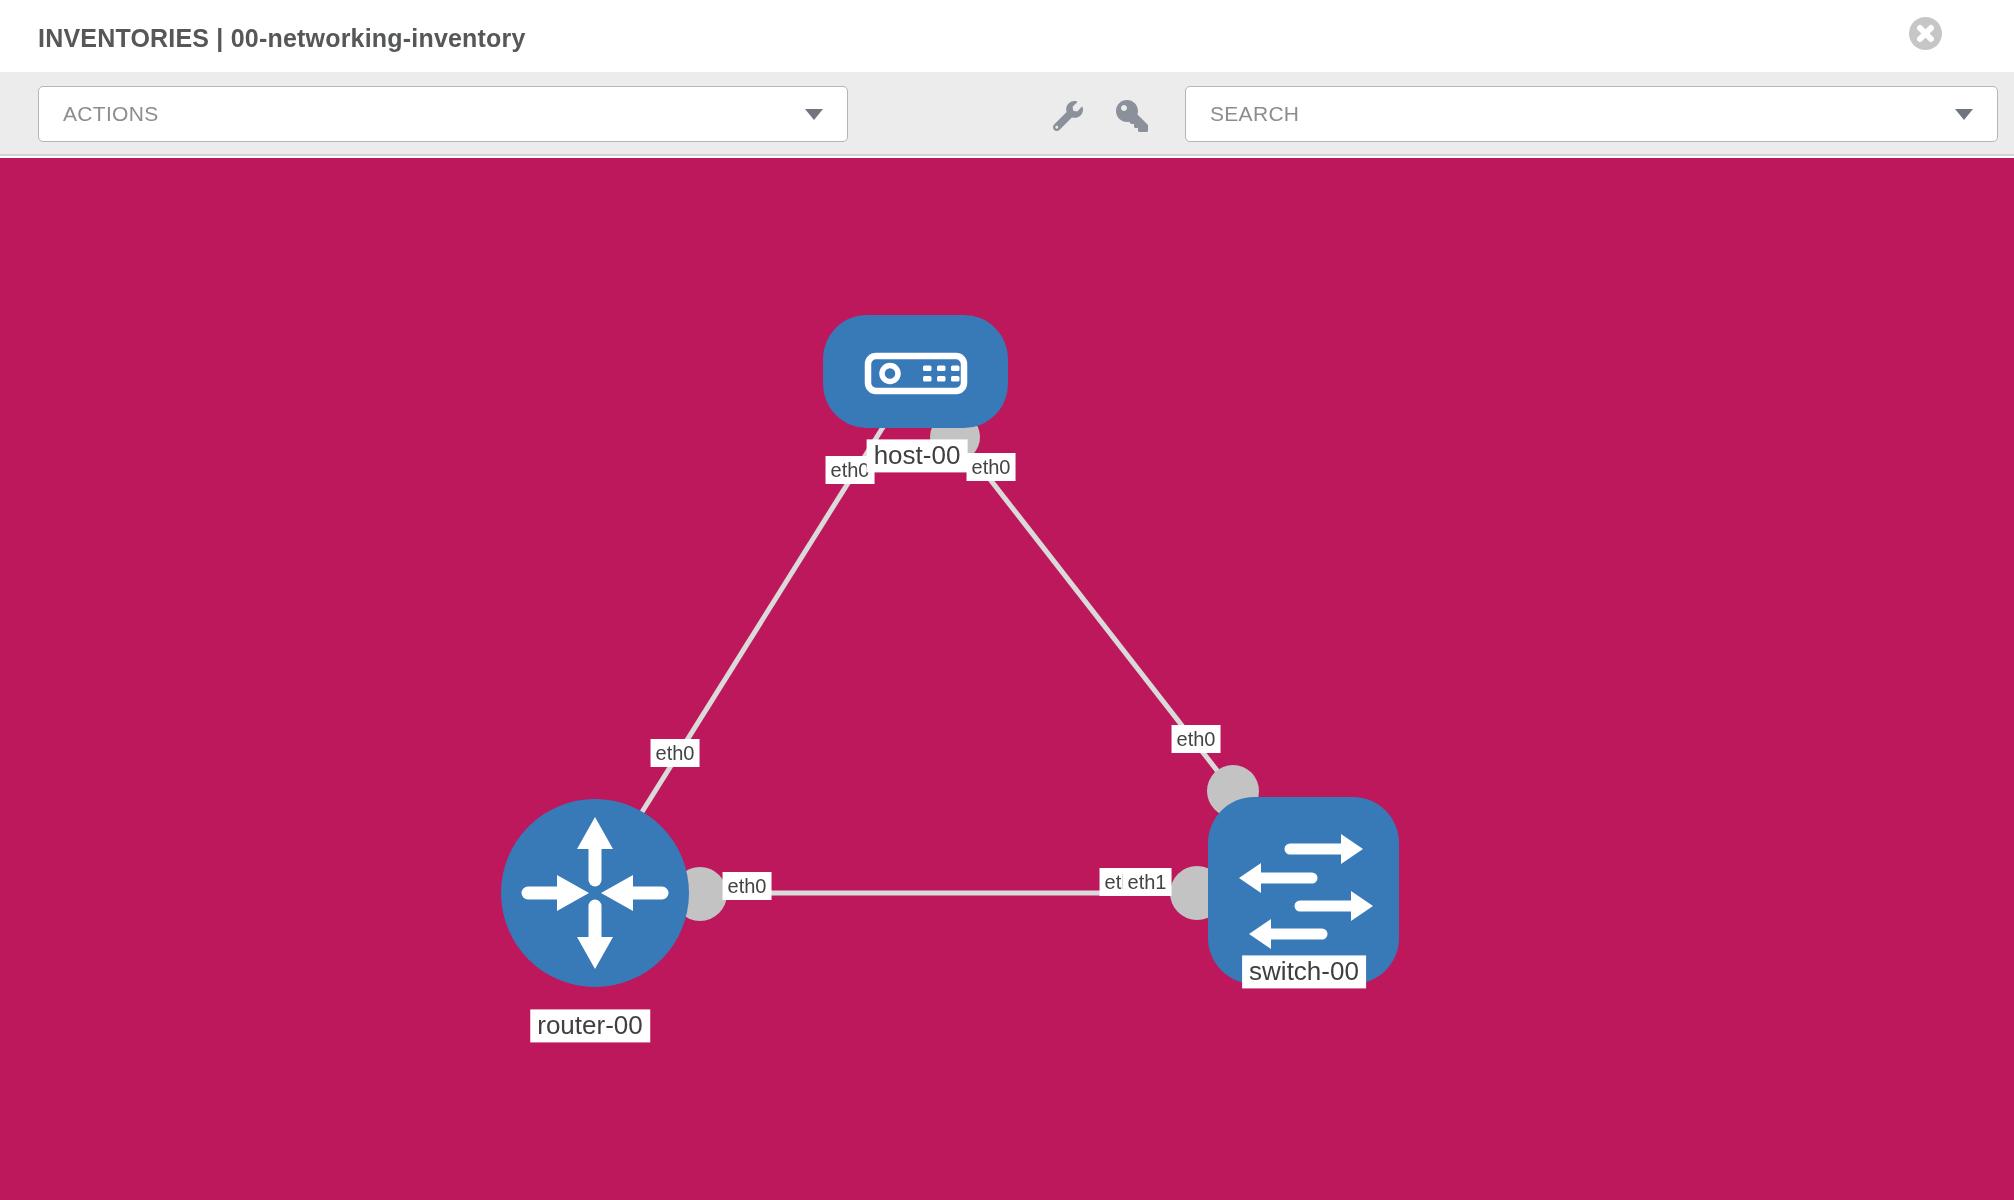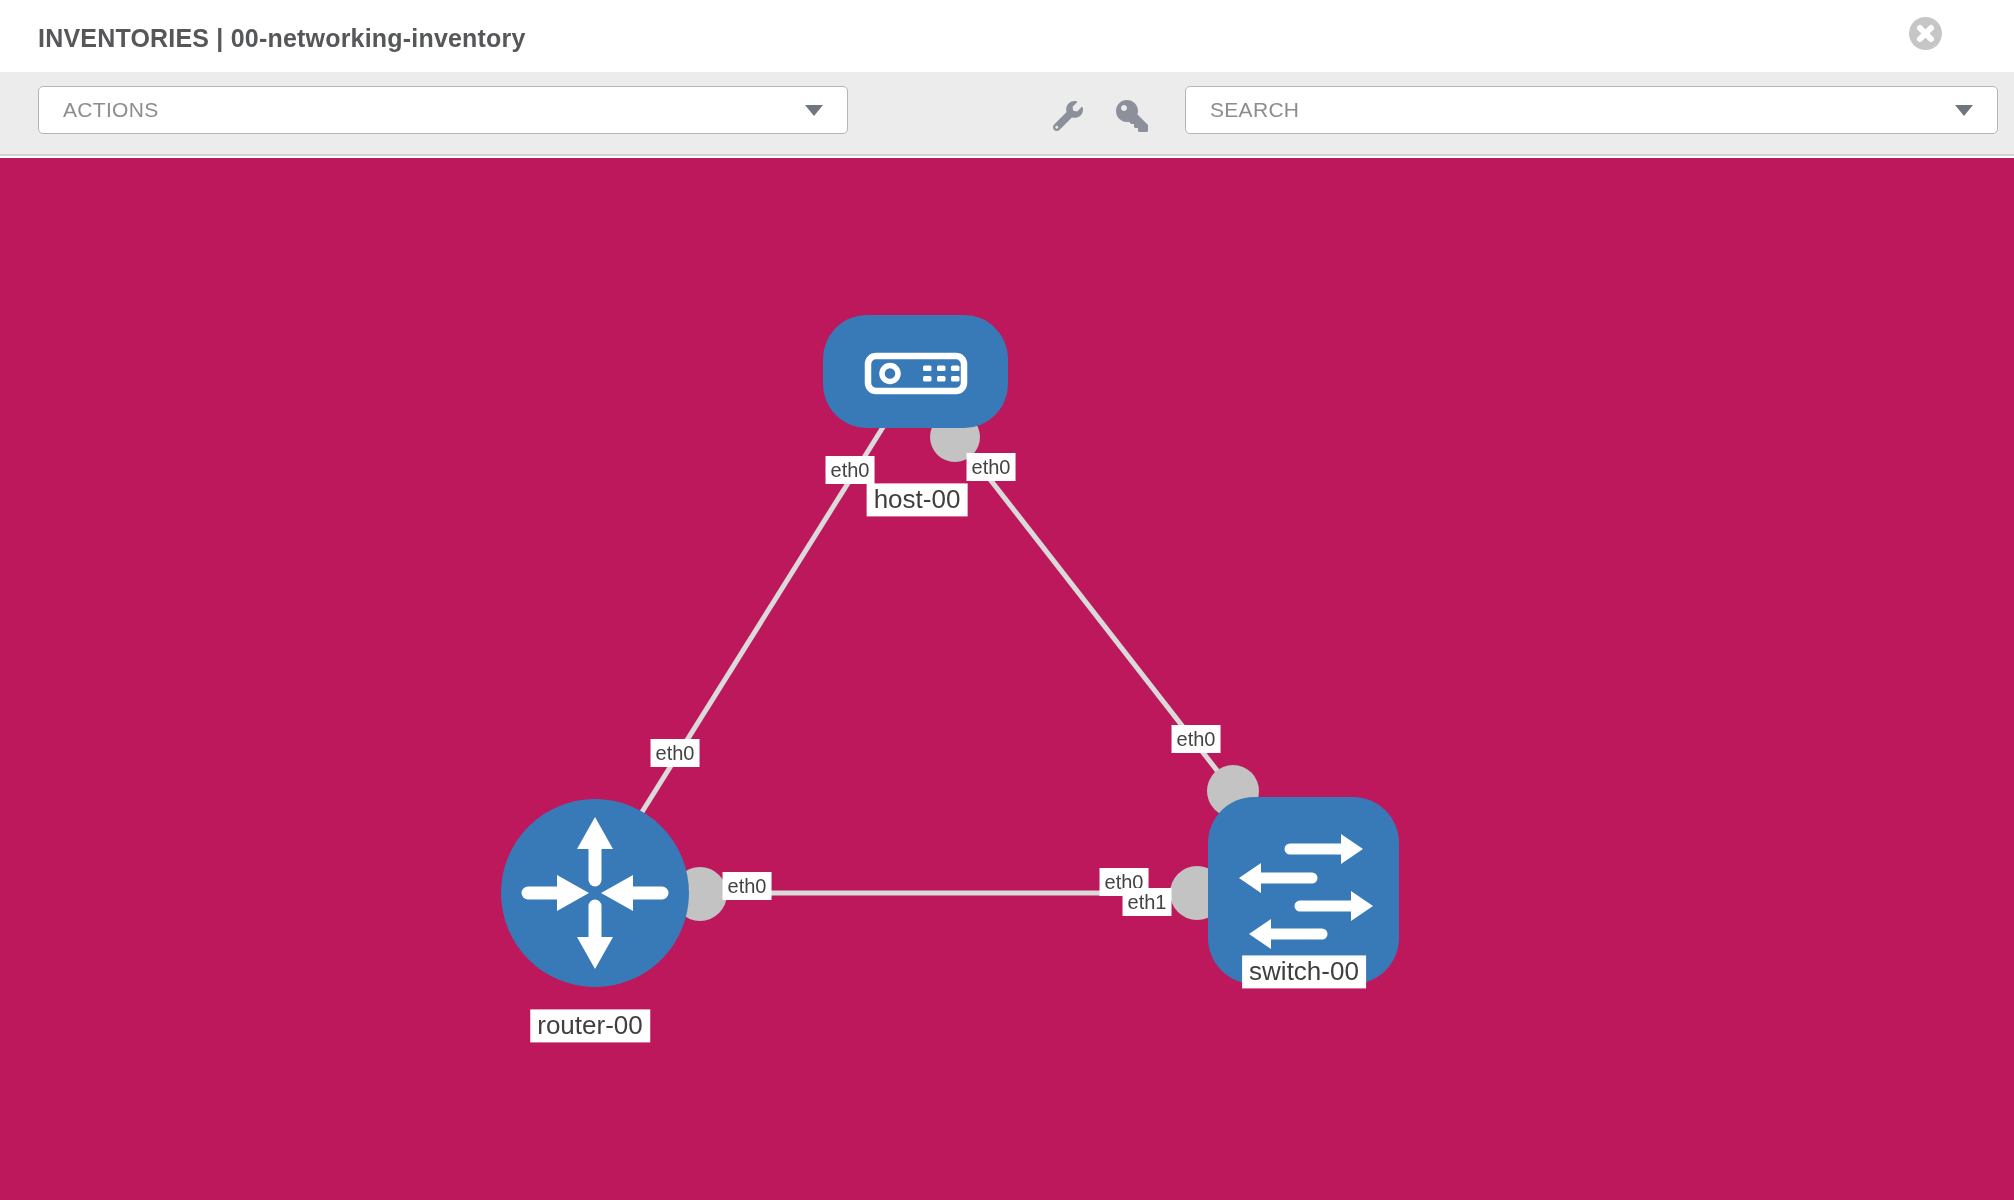--- a/index.html
+++ b/index.html
@@ -32,21 +32,21 @@
   .close-btn svg { display: block; margin: auto; }
 
   
   .toolbar {
     position: absolute; top: 72px; left: 0; right: 0; height: 84px;
     background: #ececec;
     border-bottom: 2px solid #d2d2d2;
     box-sizing: border-box;
   }
   .select-box {
-    position: absolute; top: 14px; height: 48px;
+    position: absolute; top: 14px; height: 56px;
     background: #ffffff;
     border: 1px solid #b5b5b5; border-radius: 5px;
     box-sizing: border-box;
     display: flex; align-items: center; justify-content: space-between;
     padding: 0 24px; cursor: pointer;
   }
   .select-box .select-label { font-size: 21px; color: #8d8d8d; letter-spacing: 0.3px; }
   .caret-down {
     width: 0; height: 0;
     border-left: 9px solid transparent; border-right: 9px solid transparent;
@@ -176,27 +176,27 @@
           <line x1="1300" y1="906" x2="1352" y2="906"></line>
           <polygon points="1373,906 1351,891 1351,921" stroke="none"></polygon>
           <line x1="1322" y1="934" x2="1270" y2="934"></line>
           <polygon points="1249,934 1271,919 1271,949" stroke="none"></polygon>
         </g>
       </g>
     </svg>
 
     <div class="topo-label z1" style="left:850px; top:312px;">eth0</div>
     <div class="topo-label z1" style="left:991px; top:309px;">eth0</div>
-    <div class="topo-label node-label z2" style="left:917px; top:298px;margin-top:44px;">host-00</div>
+    <div class="topo-label node-label z2" style="left:917px; top:298px;">host-00</div>
 
     <div class="topo-label z1" style="left:675px; top:595px;">eth0</div>
     <div class="topo-label z1" style="left:1196px; top:581px;">eth0</div>
 
     <div class="topo-label z1" style="left:747px; top:728px;">eth0</div>
     <div class="topo-label z1" style="left:1124px; top:724px;">eth0</div>
-    <div class="topo-label z2" style="left:1147px; top:724px;margin-top:20px;">eth1</div>
+    <div class="topo-label z2" style="left:1147px; top:724px;">eth1</div>
 
     <div class="topo-label node-label z2" style="left:590px; top:868px;text-align:right;">router-00</div>
     <div class="topo-label node-label z2" style="left:1304px; top:814px;">switch-00</div>
 
   </div>
 
 </div>
 
 </body></html>

